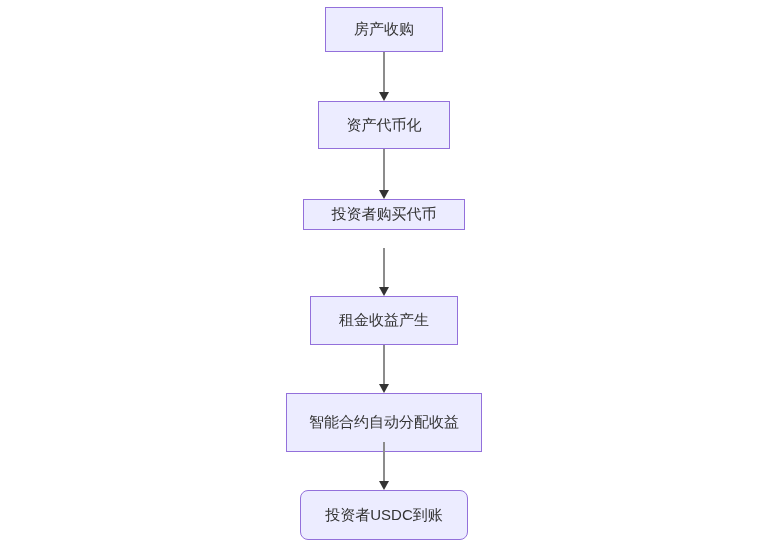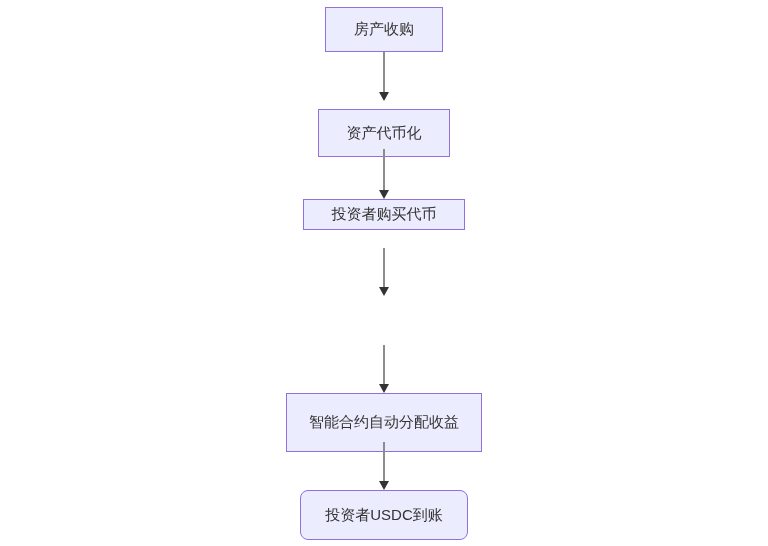--- a/index.html
+++ b/index.html
@@ -24,21 +24,21 @@
     border: 1px solid #9370db;
     color: #333333;
     font-size: 15px;
     display: flex;
     align-items: center;
     justify-content: center;
     text-align: center;
     white-space: nowrap;
   }
   .n1 { top: 7px;   width: 118px; height: 45px; }
-  .n2 { top: 101px; width: 132px; height: 48px; margin-top: 8px; }
+  .n2 { top: 101px; width: 132px; height: 48px; }
   .n3 { top: 199px; width: 162px; height: 31px; }
   .n4 { top: 296px; width: 148px; height: 49px; }
   .n5 { top: 393px; width: 196px; height: 59px; font-family: Liberation Mono, monospace; }
   .n6 { top: 490px; width: 168px; height: 50px; border-radius: 8px; }
   .edge {
     position: absolute;
     left: 50%;
     transform: translateX(-50%);
     display: flex;
     flex-direction: column;
@@ -87,20 +87,23 @@
 
   <div class="node n3">
     <span>投资者购买代币</span>
   </div>
 
   <div class="edge e3">
     <div class="line"></div>
     <div class="head"></div>
   </div>
 
+  <div class="node n4">
+    <span>租金收益产生</span>
+  </div>
 
   <div class="edge e4">
     <div class="line"></div>
     <div class="head"></div>
   </div>
 
   <div class="node n5">
     <span>智能合约自动分配收益</span>
   </div>
 

